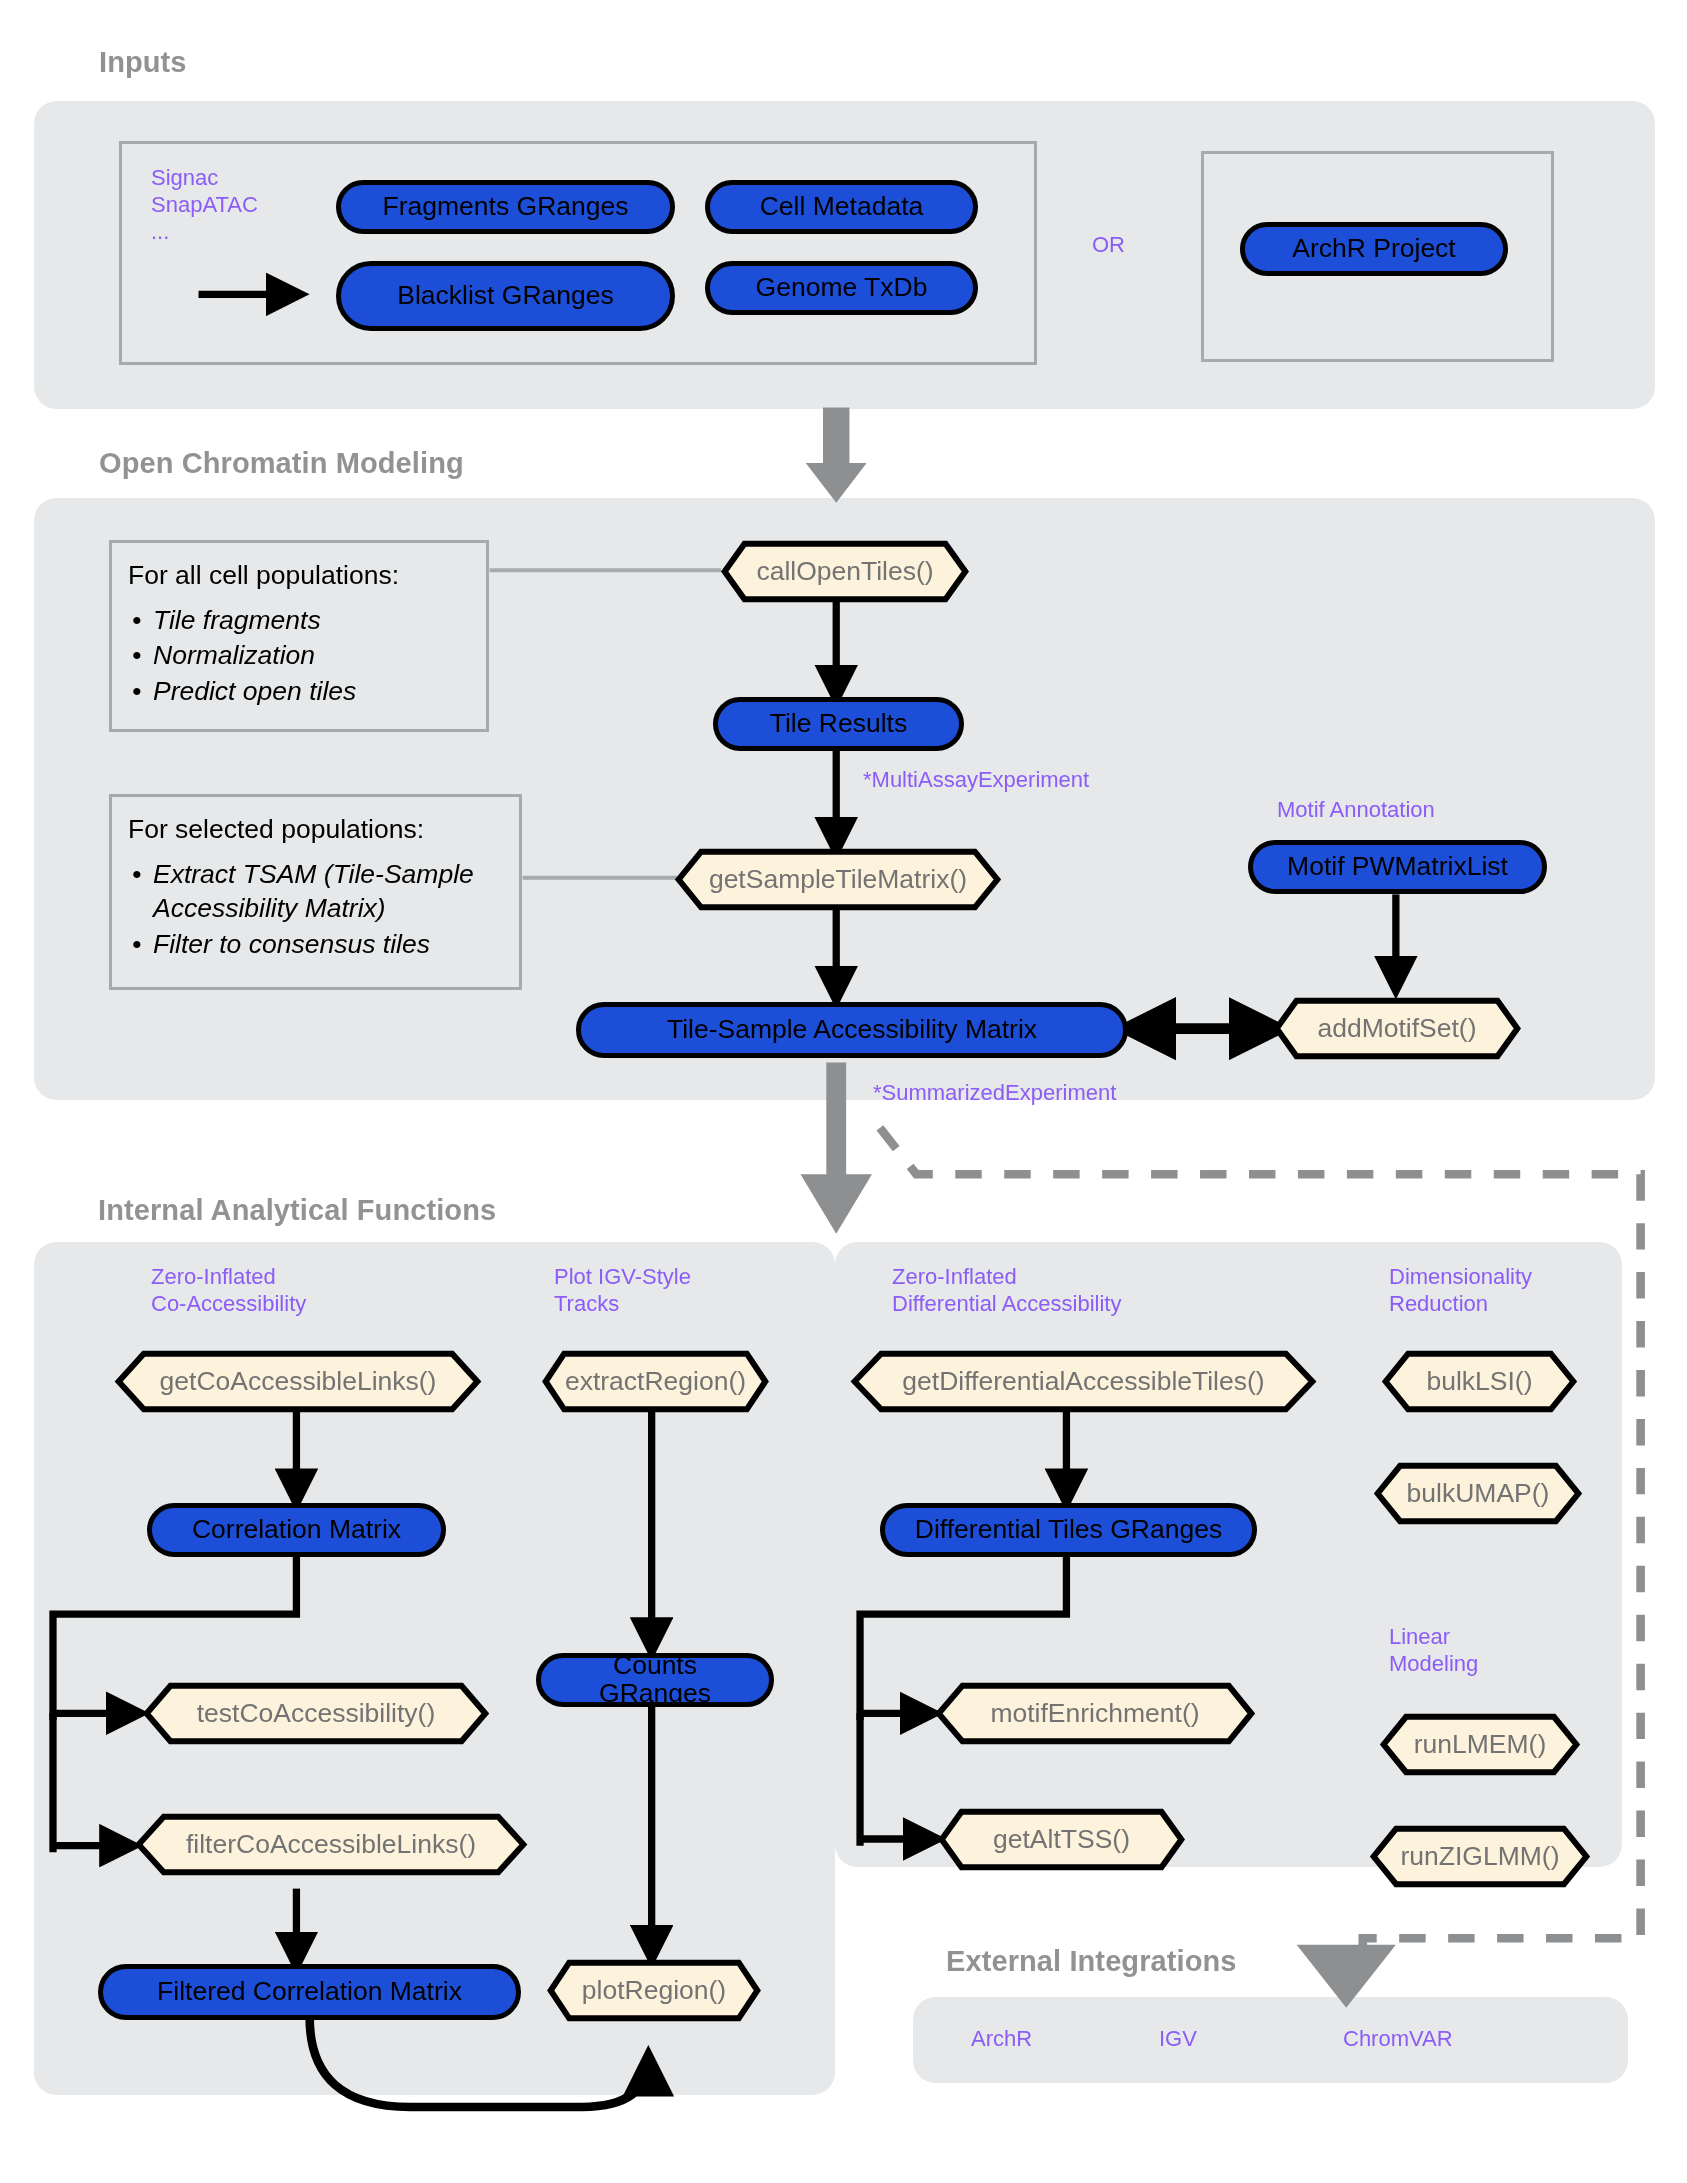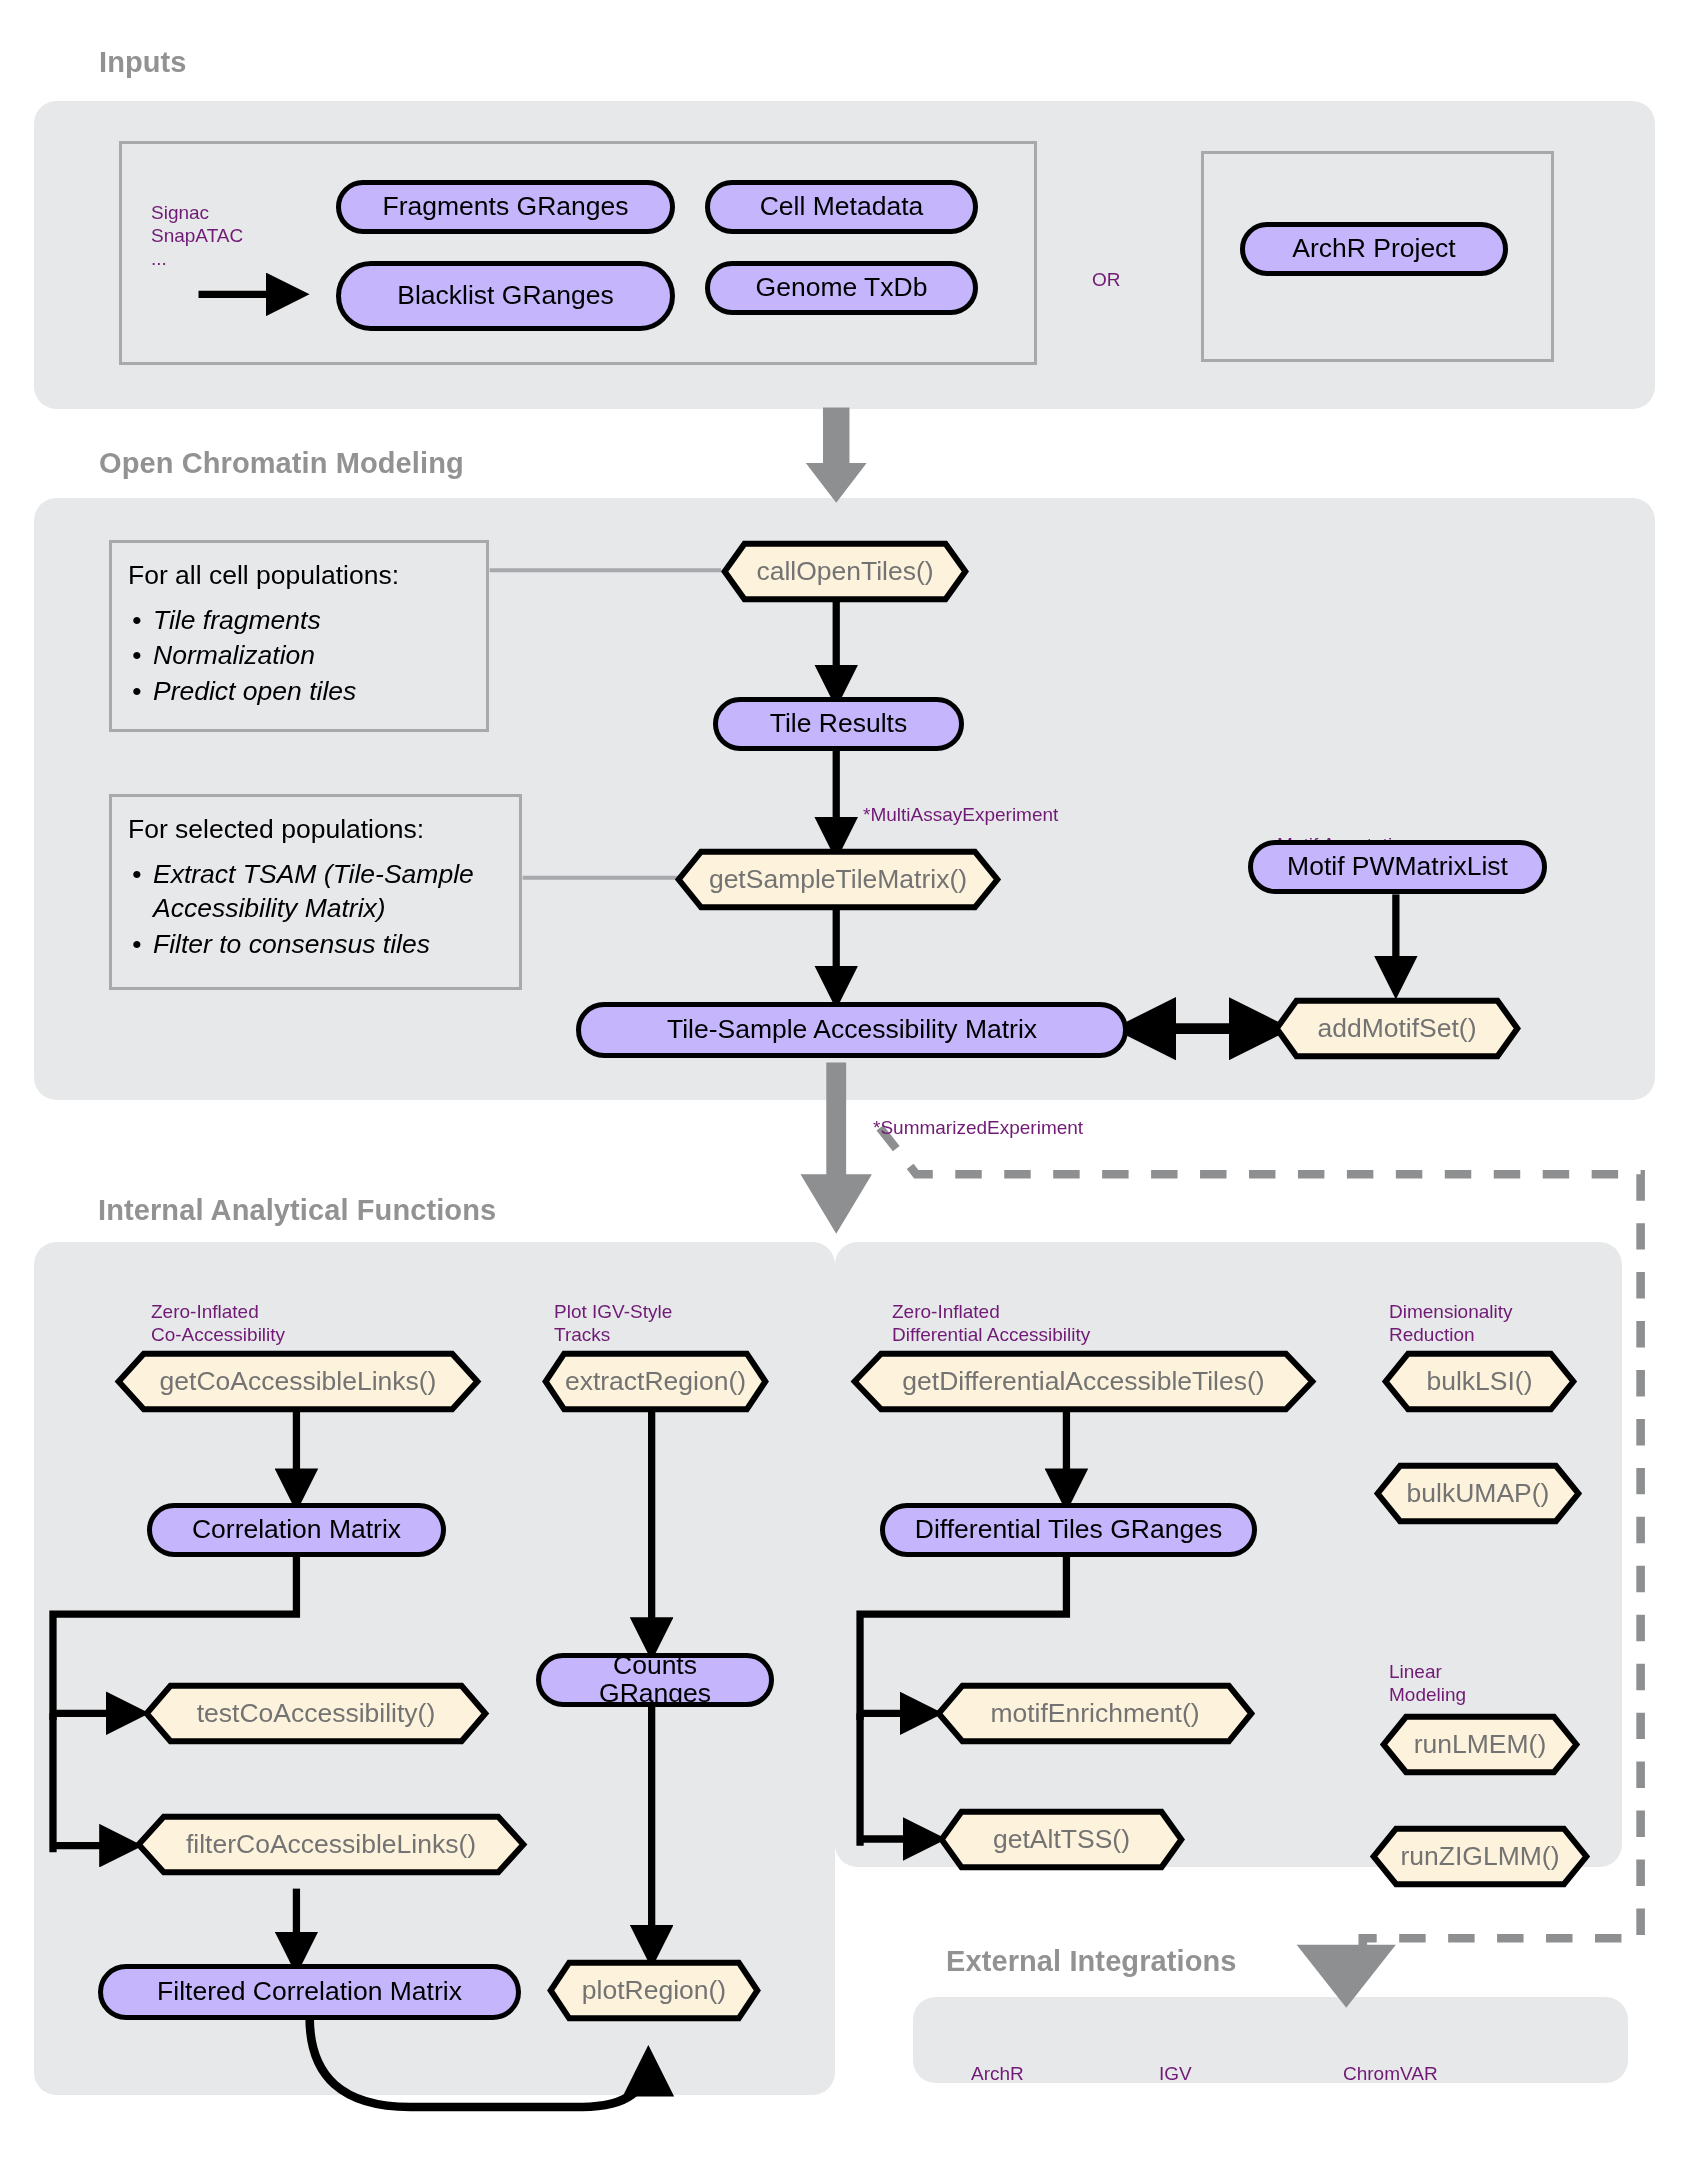--- a/index.html
+++ b/index.html
@@ -35,36 +35,36 @@
     position:absolute;
     display:flex;align-items:center;justify-content:center;
     text-align:center;
     color:#000;
     font-size:26.5px;
     line-height:1.05;
     box-sizing:border-box;
     z-index:6;
   }
   .pill{
-    background:#c4b5fd;
+    background:#1d4ed8;
     border:5.3px solid #000;
     border-radius:661px;
     padding:0 14.6px;
   }
   .hexwrap{position:absolute;z-index:6;}
   .hexwrap svg{position:absolute;left:0;top:0;overflow:visible;}
   .hexlabel{
     position:absolute;left:0;top:0;width:100%;height:100%;
     display:flex;align-items:center;justify-content:center;
     font-size:26.5px;color:#737373;text-align:center;pointer-events:none;
   }
 
   
   .lbl{
-    position:absolute;color:#701a75;font-size:19px;line-height:1.22;white-space:pre-line;z-index:5;margin-top:36px;
+    position:absolute;color:#8b5cf6;font-size:22px;line-height:1.22;white-space:pre-line;z-index:5;
   }
 
   
   .infobox{
     position:absolute;
     border:3.3px solid #a7a9ac;
     box-sizing:border-box;
     padding:14.6px 16px 12px 16px;
     font-size:26.5px;
     color:#000;

